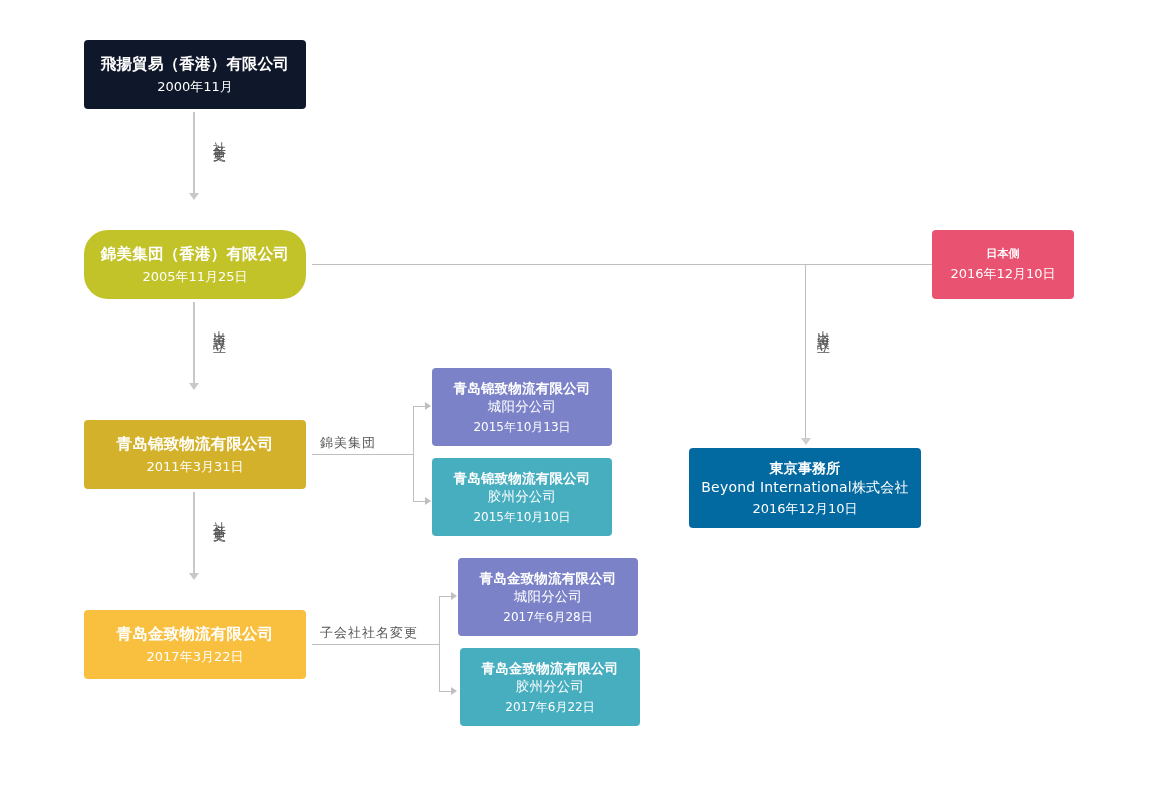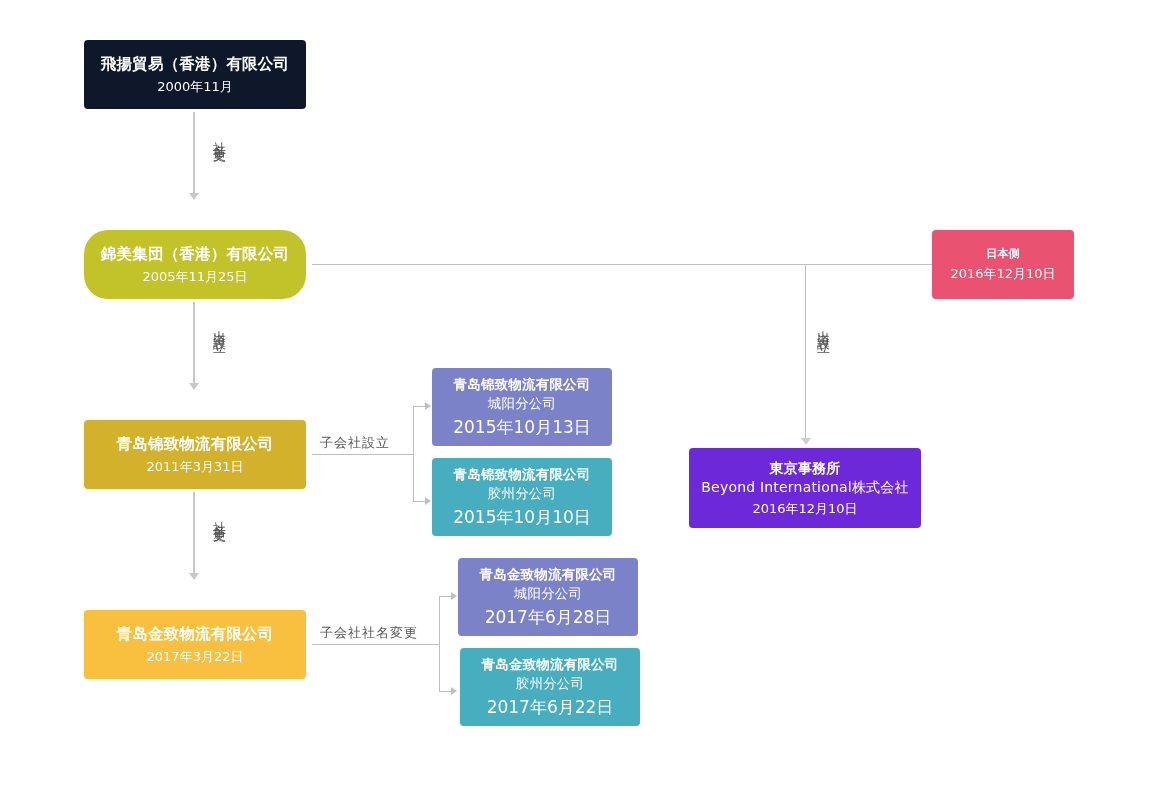--- a/index.html
+++ b/index.html
@@ -50,21 +50,21 @@
     white-space: nowrap;
   }
 
   
   .main-node { left: 84px; width: 222px; height: 69px; }
   .main-node .ttl { font-size: 15.5px; }
 
   
   .branch-node { width: 180px; height: 84px; }
   .branch-node .ttl, .branch-node .ttl2 { font-size: 13.5px; }
-  .branch-node .dt { font-size: 17px; margin-top: 4px; }
+  .branch-node .dt { font-size: 12px; margin-top: 4px; }
 
   
   .vline {
     position: absolute;
     width: 2px;
     background: #c8c8c8;
   }
   .hline-thin {
     position: absolute;
     height: 1px;
@@ -131,21 +131,21 @@
   <div class="vline-thin" style="left:805px; top:264px; height:176px;"></div>
   <div class="arrow-down" style="left:801px; top:438px; border-top-color:#cfcfcf;"></div>
   <div class="vlabel" style="left:817px; top:320px;">出資設立</div>
 
   <div class="hline-thin" style="left:312px; top:454px; width:102px;"></div>
   <div class="vline-thin" style="left:413px; top:406px; height:96px;"></div>
   <div class="hline-thin" style="left:413px; top:406px; width:14px;"></div>
   <div class="arrow-right" style="left:425px; top:402px;"></div>
   <div class="hline-thin" style="left:413px; top:501px; width:14px;"></div>
   <div class="arrow-right" style="left:425px; top:497px;"></div>
-  <div class="hlabel" style="left:320px; top:434px;">子会社設立</div>
+  <div class="hlabel" style="left:320px; top:434px;">錦美集団</div>
 
   <div class="hline-thin" style="left:312px; top:644px; width:128px;"></div>
   <div class="vline-thin" style="left:439px; top:596px; height:96px;"></div>
   <div class="hline-thin" style="left:439px; top:596px; width:14px;"></div>
   <div class="arrow-right" style="left:451px; top:592px;"></div>
   <div class="hline-thin" style="left:439px; top:691px; width:14px;"></div>
   <div class="arrow-right" style="left:451px; top:687px;"></div>
   <div class="hlabel" style="left:320px; top:624px;">子会社社名変更</div>
 
   <div class="node main-node" style="top:40px; background:#0f172a;">
@@ -190,19 +190,19 @@
     <div class="ttl">青岛金致物流有限公司</div>
     <div class="ttl2">胶州分公司</div>
     <div class="dt">2017年6月22日</div>
   </div>
 
   <div class="node" style="left:932px; top:230px; width:142px; height:69px; background:#ea5271;">
     <div class="ttl" style="font-size:11px;">日本側</div>
     <div class="dt">2016年12月10日</div>
   </div>
 
-  <div class="node" style="left:689px; top:448px; width:232px; height:80px; background:#6d28d9;">
+  <div class="node" style="left:689px; top:448px; width:232px; height:80px; background:#0369a1;">
     <div class="ttl" style="font-size:14px;">東京事務所</div>
     <div class="ttl2" style="font-size:14px;">Beyond International株式会社</div>
     <div class="dt">2016年12月10日</div>
   </div>
 
 </div>
 
 </body></html>

